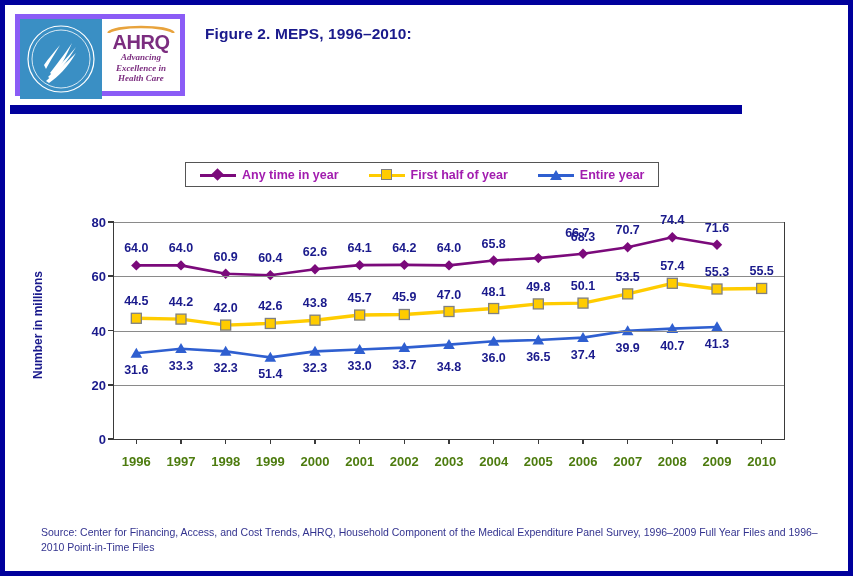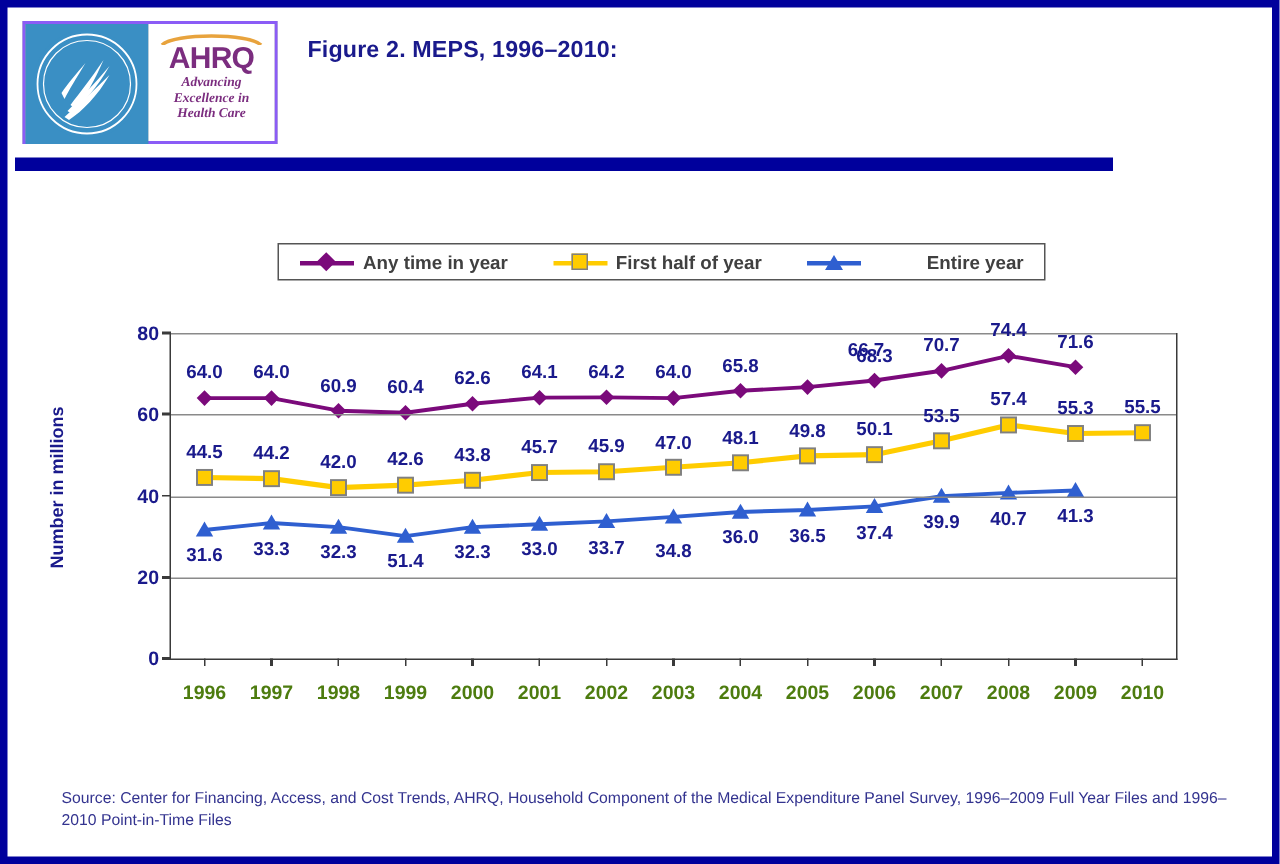--- a/index.html
+++ b/index.html
@@ -26,21 +26,21 @@
     position: absolute;
     left: 0; top: 0;
     width: 843px;
     height: 98px;
   }
   #logo-block {
     position: absolute;
     left: 10px; top: 9px;
     width: 170px; height: 82px;
     display: flex;
-    border: 2px solid #8b5cf6;
+    border: 5px solid #8b5cf6;
     box-sizing: border-box;
     background: #a3a3a3;
   }
   #hhs-seal {
     width: 82px; height: 80px;
     background: #3a8fc4;
     position: relative;
     overflow: hidden;
   }
   #ahrq-mark {
@@ -102,21 +102,21 @@
     display: flex;
     align-items: center;
     padding: 0 14px;
     box-sizing: border-box;
   }
   .legend-item {
     display: flex;
     align-items: center;
     margin-right: 30px;
   }
-  .legend-item:last-child { margin-right: 0; gap: 38px; }
+  .legend-item:last-child { margin-right: 0; }
   .legend-swatch {
     position: relative;
     width: 36px; height: 14px;
     margin-right: 6px;
   }
   .legend-line {
     position: absolute;
     left: 0; top: 6px;
     width: 36px; height: 3px;
   }
@@ -141,21 +141,21 @@
     width: 0; height: 0;
     background: transparent;
     border-left: 6px solid transparent;
     border-right: 6px solid transparent;
     border-bottom: 10px solid #2f5fd0;
     left: 12px; top: 2px;
   }
   .legend-label {
     font-size: 12.5px;
     font-weight: bold;
-    color: #404040;
+    color: #a21caf;
     white-space: nowrap;
   }
   
   #chart-area {
     position: absolute;
     left: 0; top: 195px;
     width: 843px;
     height: 290px;
   }
   #ylabel {

